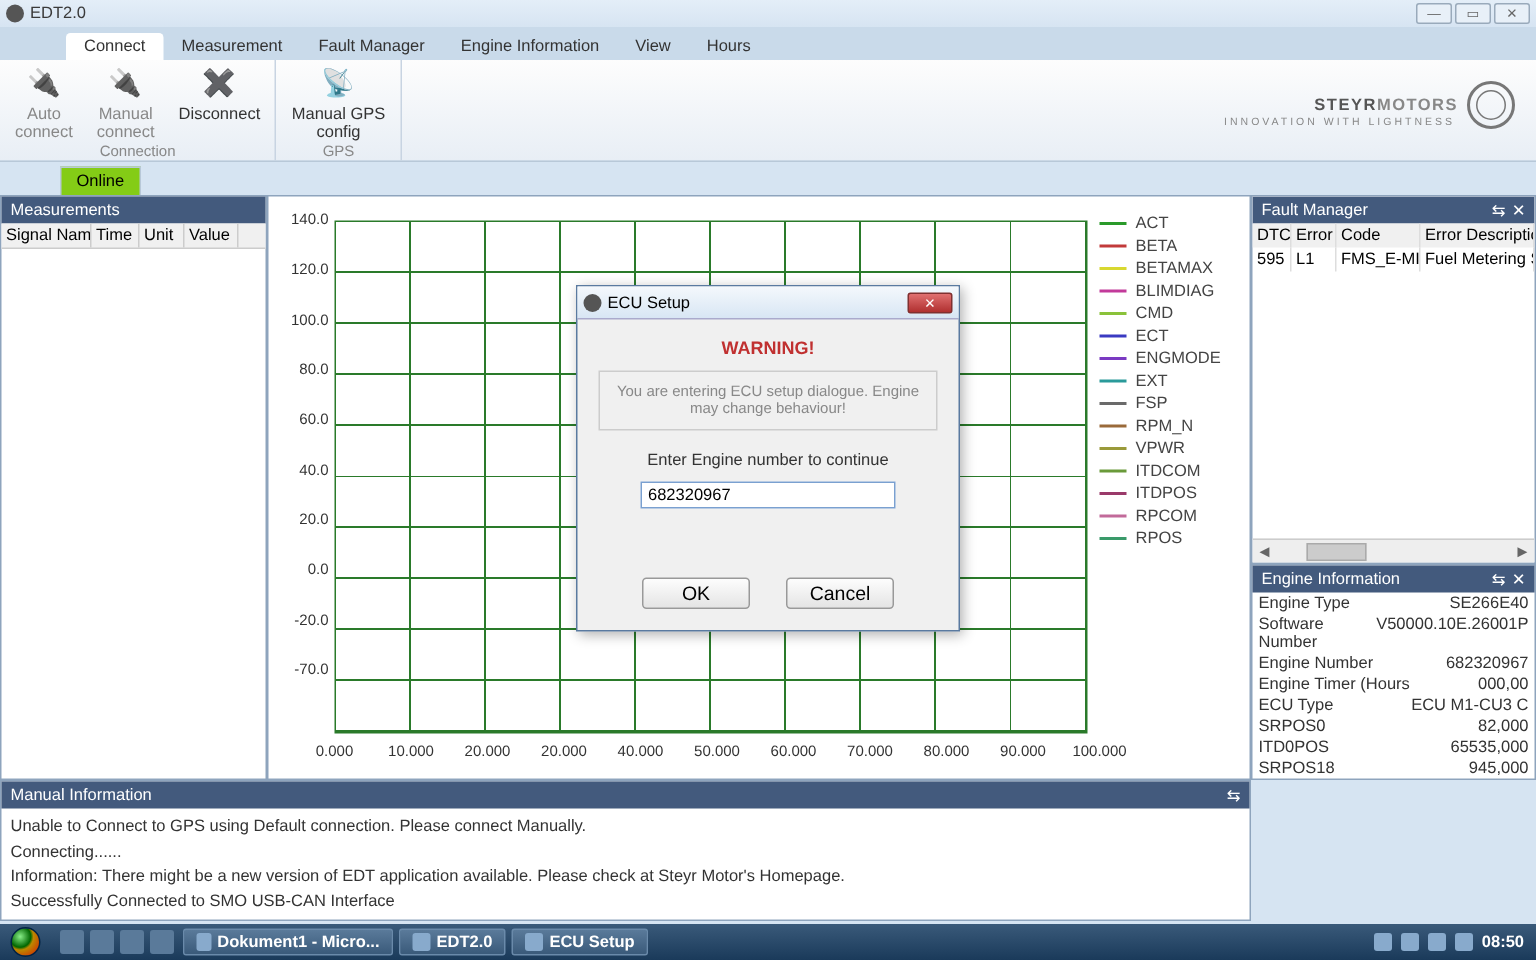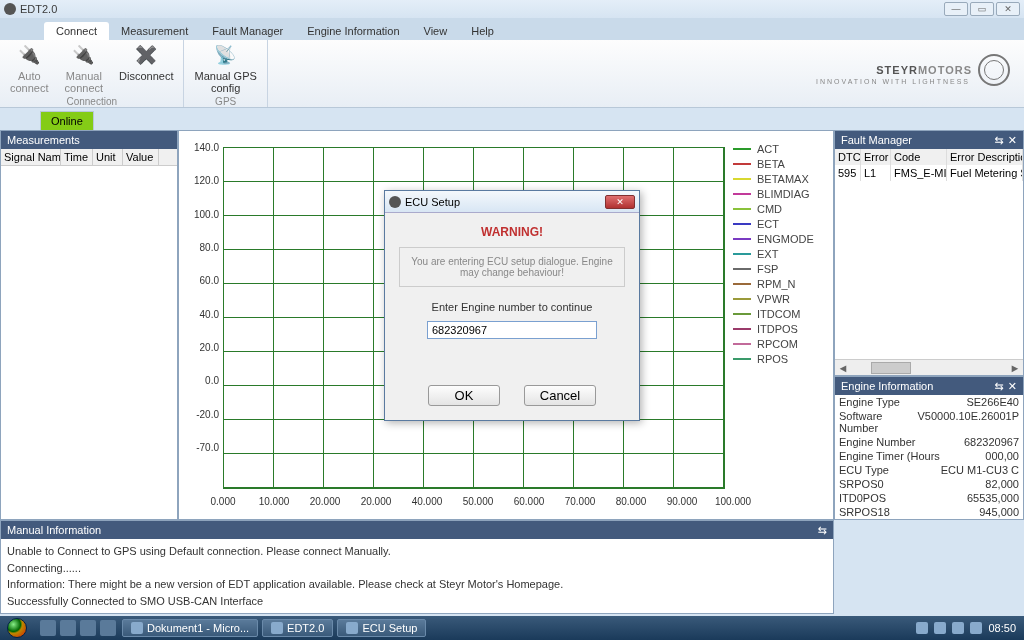--- a/index.html
+++ b/index.html
@@ -78,21 +78,21 @@
 .modal .mtitle .mx { margin-left:auto; width:30px; height:14px; background:linear-gradient(#e07070,#b03030); border:1px solid #803030; border-radius:2px; color:#fff; font-size:9px; display:flex; align-items:center; justify-content:center; }
 .modal .mbody { padding:8px 14px 14px; text-align:center; }
 .modal .warn { color:#c03030; font-weight:bold; font-size:12px; margin:4px 0 8px; }
 .modal .msg { border:1px solid #ccc; padding:8px; font-size:10px; color:#888; margin-bottom:14px; }
 .modal .prompt { font-size:11px; color:#333; margin-bottom:8px; }
 .modal input { width:170px; padding:2px 4px; border:1px solid #7aa0d0; font-size:11px; text-align:left; }
 .modal .btns { display:flex; justify-content:center; gap:24px; margin-top:46px; }
 .modal button { width:72px; padding:2px 0; background:linear-gradient(#fdfdfd,#e4e4e4); border:1px solid #999; border-radius:3px; font-size:13px; }
 
 
-.taskbar { position:absolute; bottom:0; left:0; right:0; height:24px; background:linear-gradient(#3a5a7a,#1a3a5a); display:flex; align-items:center; color:#fff; font-size:10px; }
+.taskbar { position:absolute; bottom:0; left:0; right:0; height:24px; background:linear-gradient(#3a5a7a,#1a3a5a); display:flex; align-items:center; color:#fff; font-size:10px;font-weight:bold; }
 .taskbar .start { width:34px; height:24px; display:flex; align-items:center; justify-content:center; }
 .taskbar .orb { width:20px; height:20px; border-radius:50%; background:radial-gradient(circle at 30% 30%,#8e8,#060 40%,#b80 50%,#c40 80%); border:1px solid #024; }
 .taskbar .ql { display:flex; gap:4px; padding:0 6px; }
 .taskbar .ql span { width:16px; height:16px; background:#5a7a9a; border-radius:2px; }
 .taskbar .task { background:linear-gradient(#5a7a9a,#3a5a7a); border:1px solid #6a8aaa; border-radius:2px; padding:2px 8px; margin-right:4px; display:flex; align-items:center; gap:4px; max-width:140px; white-space:nowrap; overflow:hidden; }
 .taskbar .task .ti { width:12px;height:12px;background:#8ac;border-radius:2px; }
 .taskbar .tray { margin-left:auto; display:flex; align-items:center; gap:6px; padding-right:8px; }
 .taskbar .tray .ti { width:12px;height:12px;background:#8ac;border-radius:2px; }
 </style>
 </head>
@@ -107,21 +107,21 @@
     <div class="wbtn">✕</div>
   </div>
 </div>
 
 <div class="menubar">
   <div class="menutab active">Connect</div>
   <div class="menutab">Measurement</div>
   <div class="menutab">Fault Manager</div>
   <div class="menutab">Engine Information</div>
   <div class="menutab">View</div>
-  <div class="menutab">Help</div>
+  <div class="menutab">Hours</div>
 </div>
 
 <div class="ribbon">
   <div class="rgroup">
     <div class="items">
       <div class="rbtn">
         <span class="ric">🔌</span>
         <span style="white-space:pre;">Auto
 connect</span>
       </div>

